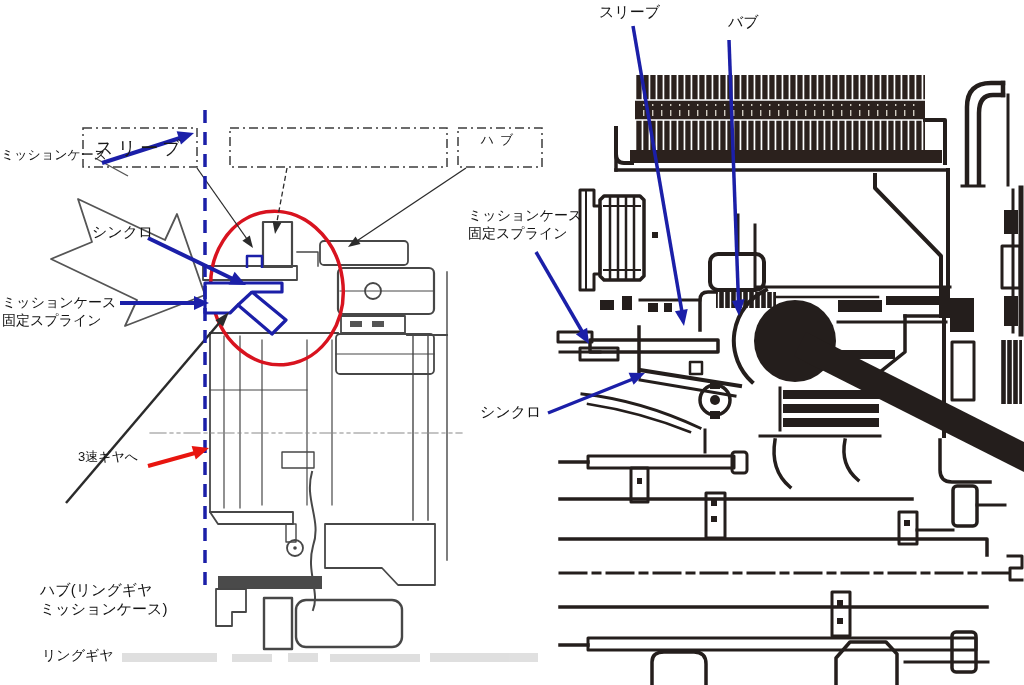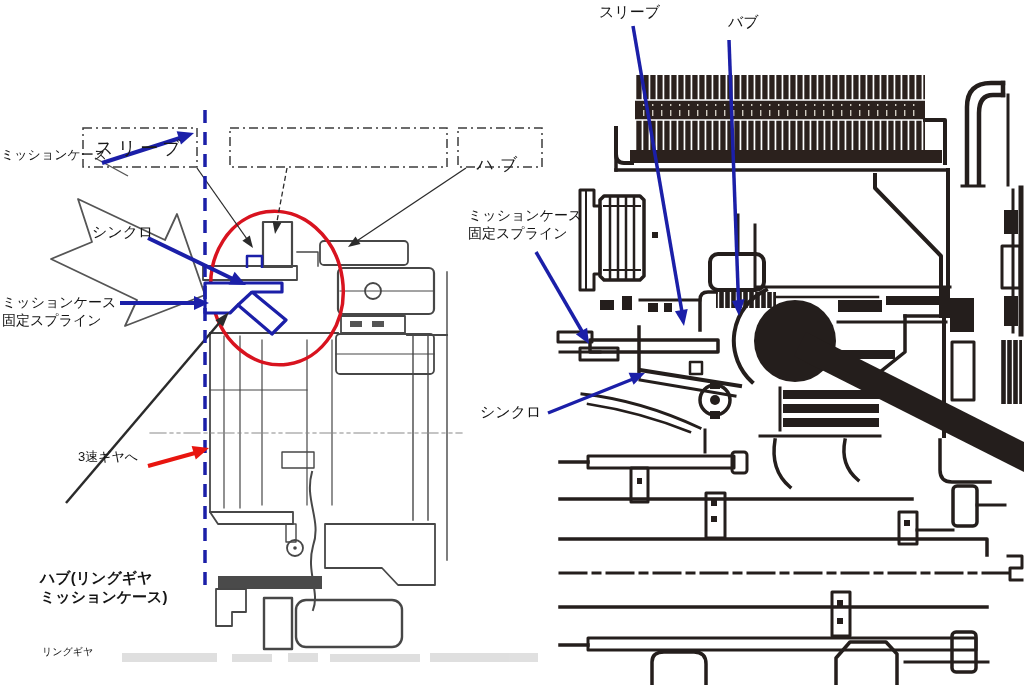--- a/index.html
+++ b/index.html
@@ -260,37 +260,37 @@
     <path d="M548,413 L633,379" stroke-width="3.5" fill="none"></path>
     <polygon points="645,373 633.6,384.7 628.6,372.7" stroke="none"></polygon>
   </g>
 </svg>
 
 <div class="lbl" style="left:1px;top:147px;font-size:13px;">ミッションケース</div>
 
 <div class="boxlbl" style="left:83px;top:128px;width:114px;height:39px;font-size:18px;letter-spacing:4px;">スリーブ</div>
 
 
-<div class="boxlbl" style="left:458px;top:145px;width:84px;height:39px;font-size:17px;letter-spacing:6px;">ハブ</div>
+<div class="boxlbl" style="left:458px;top:120px;width:84px;height:39px;font-size:13px;letter-spacing:6px;">ハブ</div>
 
 <div class="lbl" style="left:92px;top:223px;font-size:15px;">シンクロ</div>
 
 <div class="lbl two" style="left:2px;top:293px;font-size:14px;">
   <div>ミッションケース</div>
   <div>固定スプライン</div>
 </div>
 
 <div class="lbl" style="left:78px;top:449px;font-size:13px;">3速ギヤへ</div>
 
-<div class="lbl two" style="left:40px;top:568px;font-size:15px;line-height:19px;font-weight:bold;">
+<div class="lbl two" style="left:40px;top:580px;font-size:15px;line-height:19px;">
   <div>ハブ(リングギヤ</div>
   <div>ミッションケース)</div>
 </div>
 
-<div class="lbl" style="left:42px;top:647px;font-size:10px;font-family:Liberation Mono, monospace;">リングギヤ</div>
+<div class="lbl" style="left:42px;top:647px;font-size:14px;">リングギヤ</div>
 
 <div class="lbl" style="left:599px;top:3px;font-size:15px;">スリーブ</div>
 
 <div class="lbl" style="left:712px;top:13px;font-size:15px;margin-left:16px;">バブ</div>
 
 <div class="lbl two" style="left:468px;top:206px;font-size:14px;">
   <div>ミッションケース</div>
   <div>固定スプライン</div>
 </div>
 

